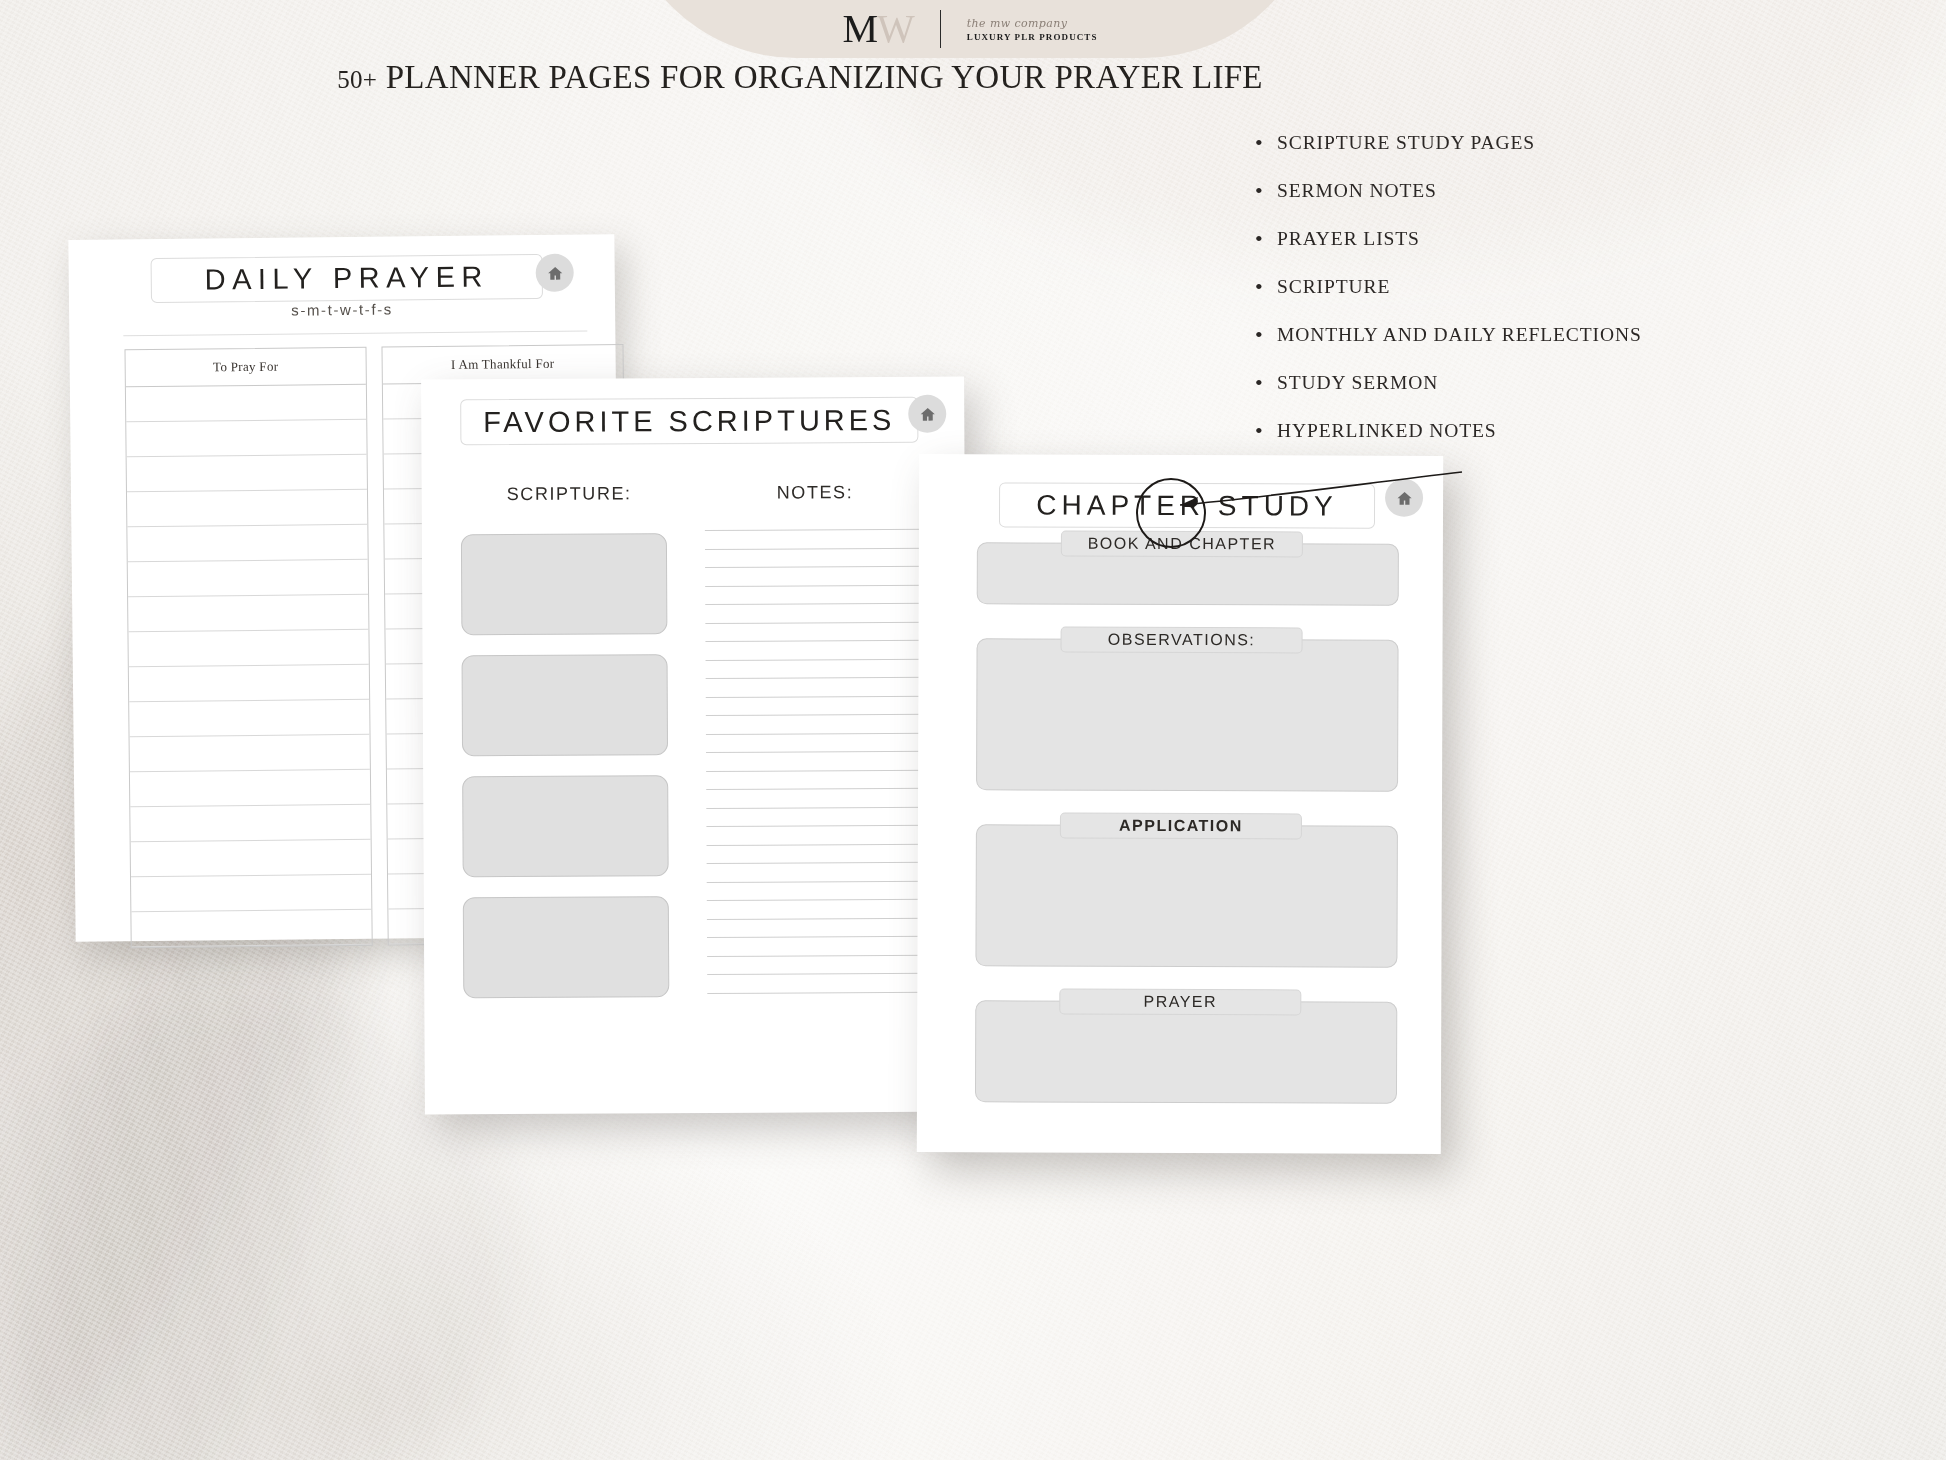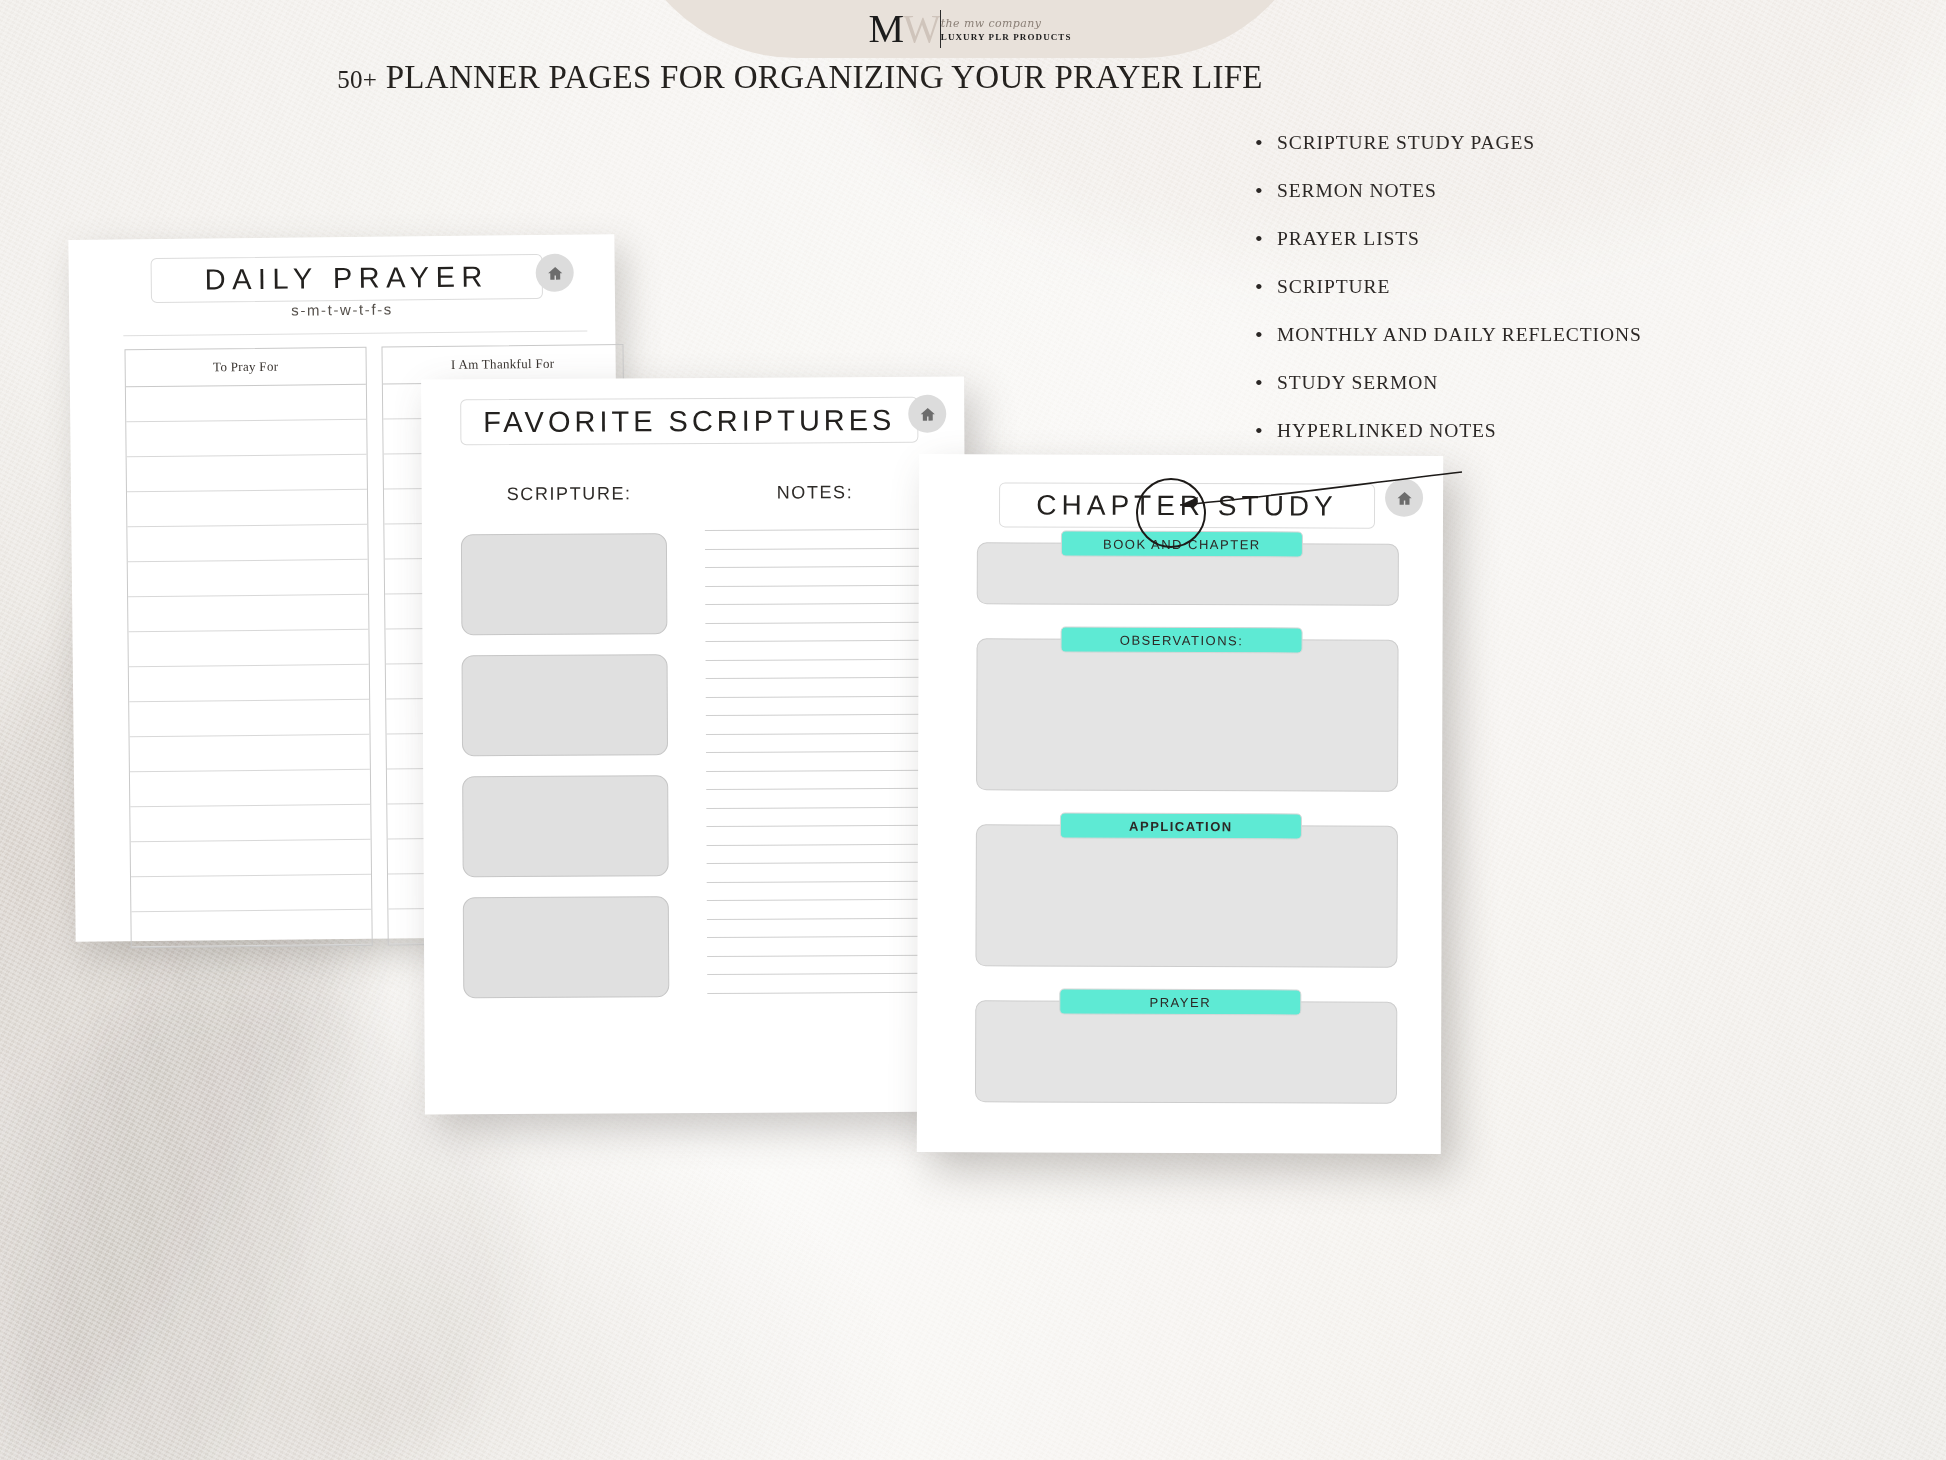--- a/index.html
+++ b/index.html
@@ -26,21 +26,21 @@
   .frond{position:absolute;background:rgba(160,152,143,.16);filter:blur(26px);border-radius:50%;}
   .f1{left:-120px;top:420px;width:420px;height:1180px;transform:rotate(24deg);}
   .f2{left:60px;top:700px;width:250px;height:980px;transform:rotate(18deg);background:rgba(150,142,133,.13);}
   .f3{left:-40px;top:1000px;width:560px;height:520px;transform:rotate(-8deg);background:rgba(168,160,150,.12);}
   .f4{left:860px;top:-260px;width:1100px;height:520px;transform:rotate(-4deg);background:rgba(236,232,226,.55);filter:blur(34px);}
 
   
   #logo-band{position:absolute;left:620px;top:-118px;width:700px;height:176px;
     background:#e8e1da;border-radius:0 0 350px 350px;}
   #logo{position:absolute;left:820px;top:2px;width:300px;height:54px;
-    display:flex;align-items:center;justify-content:center;gap:0;}
+    display:flex;align-items:center;justify-content:center;gap:26px;}
   .logo-mark{font-size:40px;letter-spacing:-1px;color:#1c1c1c;font-family:"Liberation Serif",serif;line-height:1;}
   .logo-mark .w{color:#cfc4bb;}
   .logo-rule{width:1px;height:38px;background:#2a2a2a;}
   .logo-txt{display:flex;flex-direction:column;gap:2px;}
   .logo-script{font-family:"DejaVu Serif",serif;font-style:italic;font-size:11px;color:#8a7f76;letter-spacing:.4px;}
   .logo-sub{font-size:9px;letter-spacing:1.1px;color:#1e1e1e;font-weight:bold;text-align:center;}
 
   
   #headline{position:absolute;left:300px;top:59px;width:1000px;
     text-align:center;font-size:33px;color:#25221f;letter-spacing:.3px;white-space:nowrap;}
@@ -94,23 +94,23 @@
     background:#e0e0e0;border:1px solid #c6c6c6;border-radius:12px;}
   .fav-line{position:absolute;left:283px;width:224px;height:1px;background:#cfcfcf;}
 
   
   #sheet-chap{left:918px;top:455px;width:524px;height:698px;
     box-shadow:14px 18px 40px rgba(90,84,78,.32);transform:rotate(0.2deg);}
   #chap-title-box{left:80px;top:28px;width:374px;height:43px;}
   #chap-title{font-size:28px;letter-spacing:5px;}
   .cs-block{position:absolute;left:58px;width:420px;
     background:#e4e4e4;border:1px solid #cdcdcd;border-radius:10px;}
-  .cs-tab{position:absolute;height:24px;background:#5eead4;border:1px solid #d6d6d6;border-radius:5px;
+  .cs-tab{position:absolute;height:24px;background:#e5e5e5;border:1px solid #d6d6d6;border-radius:5px;
     display:flex;align-items:center;justify-content:center;
-    font-family:"Liberation Sans",sans-serif;font-size:13px;letter-spacing:1.5px;color:#2c2926;}
+    font-family:"Liberation Sans",sans-serif;font-size:16px;letter-spacing:1.5px;color:#2c2926;}
 
   svg{display:block;}
 </style>
 </head>
 <body>
 
 <div id="bg">
   <div class="frond f1"></div>
   <div class="frond f2"></div>
   <div class="frond f3"></div>

